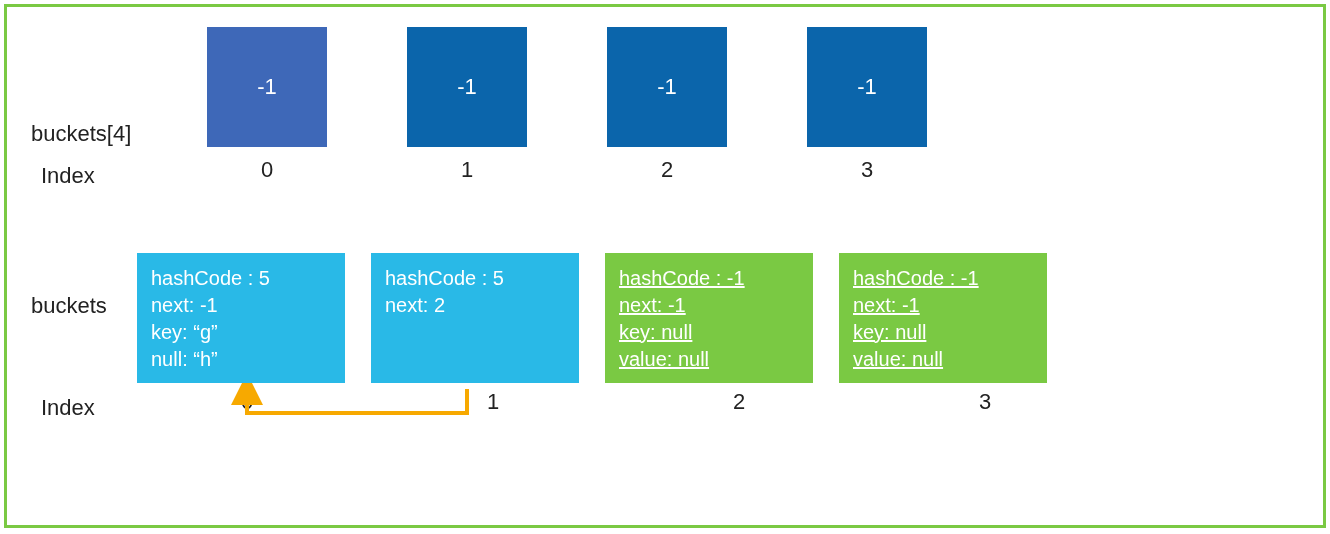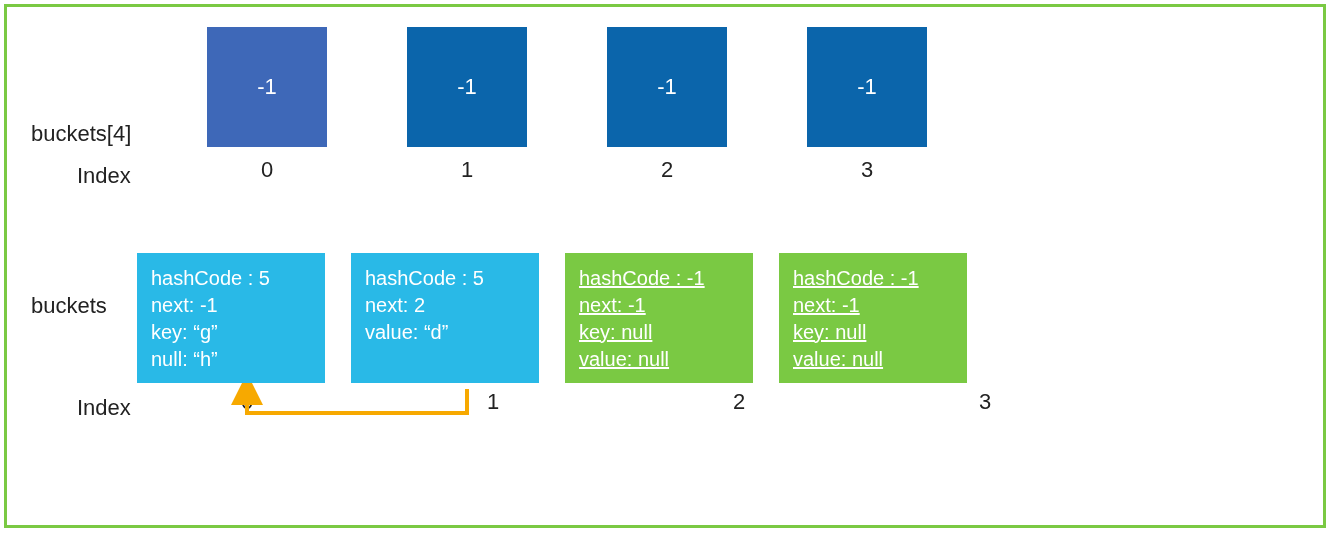--- a/index.html
+++ b/index.html
@@ -57,37 +57,36 @@
     width: 120px;
     text-align: center;
     font-size: 22px;
     color: #222;
   }
   .index-label {
     position: absolute;
     left: 24px;
     font-size: 22px;
     color: #222;
-    margin-left: 36px;
   }
   .entries-row {
     margin-top: 70px;
     display: flex;
     align-items: flex-start;
   }
   .entries-row .label-col {
     padding-top: 40px;
   }
   .entries-boxes {
     display: flex;
     gap: 26px;
     margin-left: 0px;
   }
   .entry {
-    width: 188px;
+    width: 208px;
     height: 130px;
     color: #fff;
     font-size: 20px;
     padding: 12px 14px;
     line-height: 1.35;
   }
   .entry-blue { background: #29b9e7; }
   .entry-green { background: #7ac943; text-decoration: underline; }
   .entry .line { display: block; white-space: nowrap; }
   .entries-index-row {
@@ -140,21 +139,20 @@
     <div class="entries-boxes">
       <div class="entry entry-blue">
         <span class="line">hashCode : 5</span>
         <span class="line">next: -1</span>
         <span class="line">key: “g”</span>
         <span class="line">null: “h”</span>
       </div>
       <div class="entry entry-blue">
         <span class="line">hashCode : 5</span>
         <span class="line">next: 2</span>
-        <span class="line">value: “d”</span>
       </div>
       <div class="entry entry-green">
         <span class="line">hashCode : -1</span>
         <span class="line">next: -1</span>
         <span class="line">key: null</span>
         <span class="line">value: null</span>
       </div>
       <div class="entry entry-green">
         <span class="line">hashCode : -1</span>
         <span class="line">next: -1</span>

